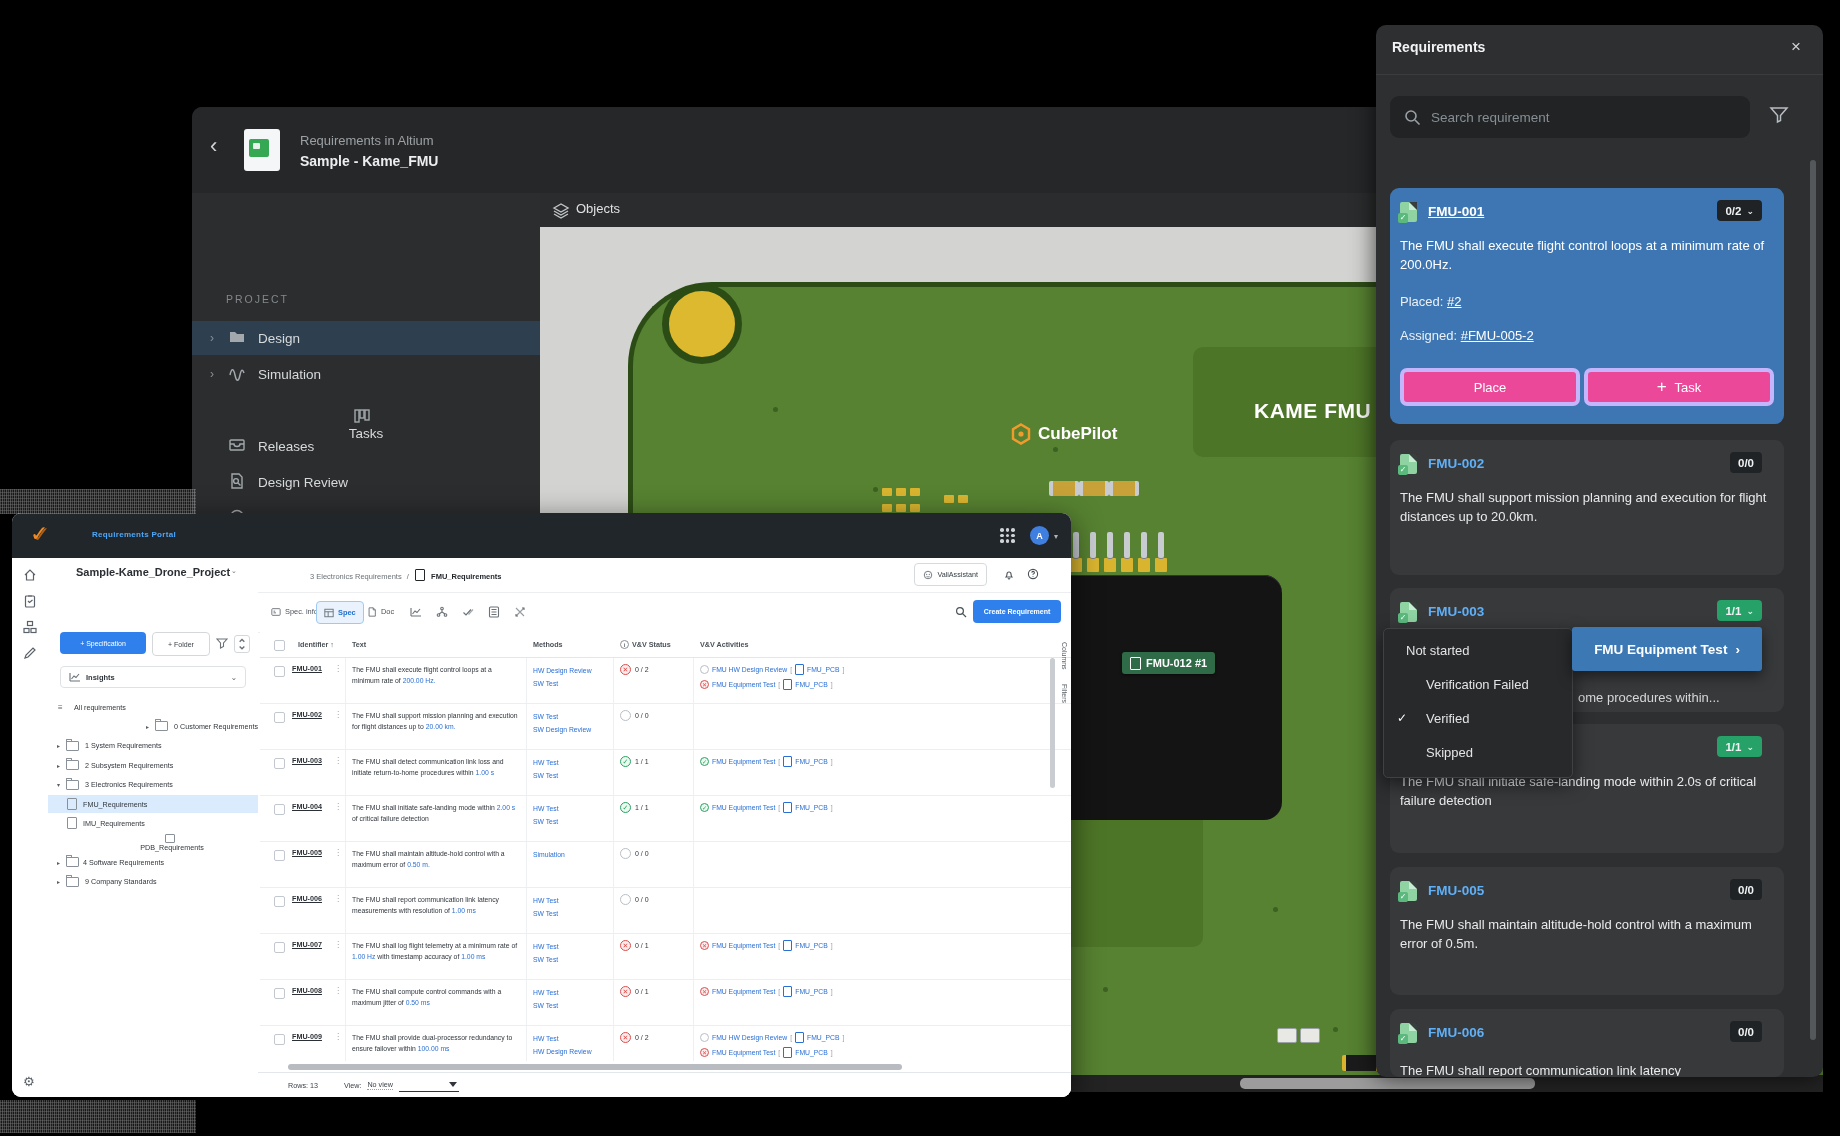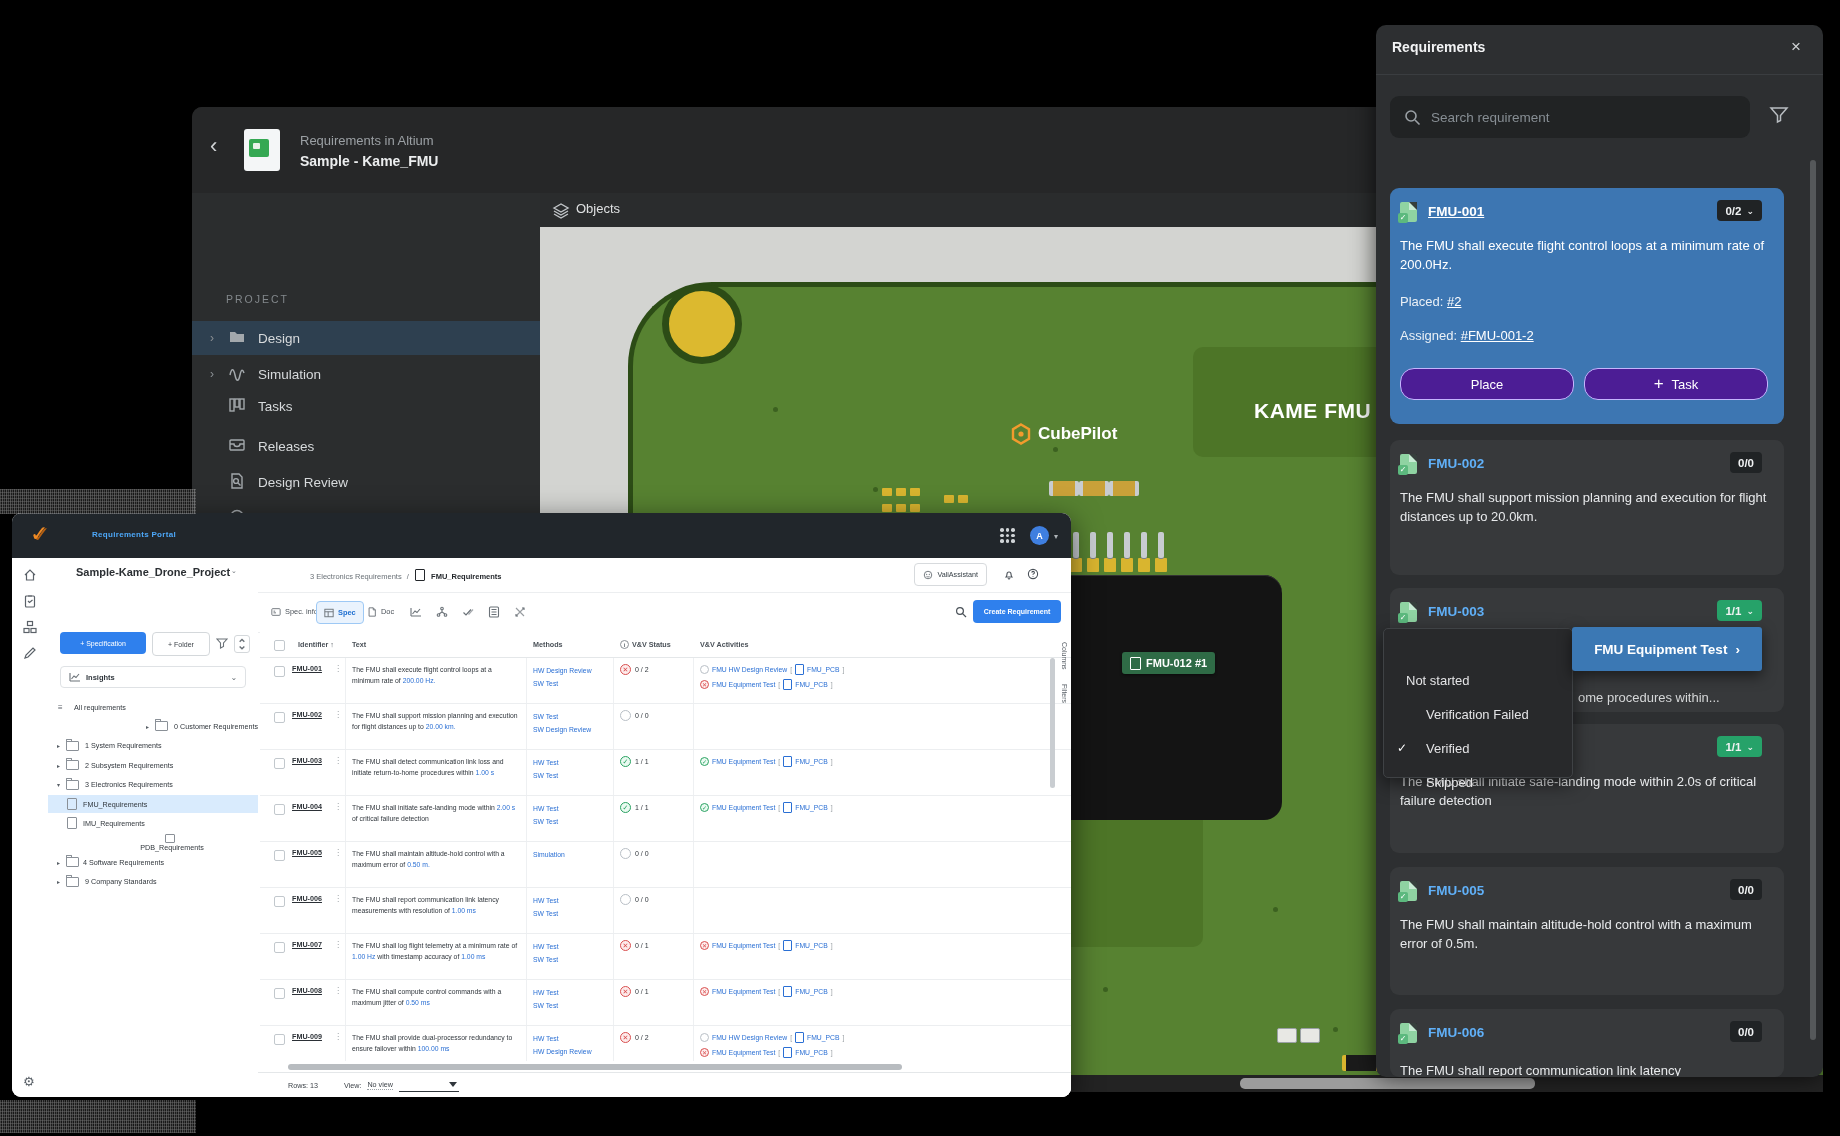--- a/index.html
+++ b/index.html
@@ -152,26 +152,26 @@
   .c-id{position:absolute;left:38px;top:16px;font-size:13.5px;font-weight:bold;color:#60b0f8;cursor:pointer;}
   .card.sel .c-id{color:#fff;text-decoration:underline;}
   .c-badge{position:absolute;right:22px;top:12px;height:21px;border-radius:4px;background:#202325;color:#f0f2f3;
            font-size:11.5px;font-weight:bold;display:flex;align-items:center;padding:0 8px;gap:5px;cursor:pointer;}
   .c-badge.green{background:#26a269;}
   .c-badge .bchev{font-size:9px;}
   .c-text{position:absolute;left:10px;right:14px;font-size:13px;line-height:19px;color:#e8eaec;}
   .card.sel .c-text{color:#fff;}
   .c-meta{position:absolute;left:10px;font-size:13px;color:#eaf0f6;}
   .c-meta a{color:#fff;text-decoration:underline;cursor:pointer;}
-  .c-btn{position:absolute;height:30px;background:#4c1d95;border:1px solid #c4b5fd;border-radius:14px;color:#fff;
+  .c-btn{position:absolute;height:30px;background:#ec4899;border:4px solid #c4b5fd;border-radius:7px;color:#fff;
          font-size:13px;display:flex;align-items:center;justify-content:center;gap:8px;cursor:pointer;}
   
   #dd-menu{position:absolute;left:7px;top:603px;width:188px;height:148px;background:#28292b;border:1px solid #3f4245;
            border-radius:5px;box-shadow:0 6px 18px rgba(0,0,0,.55);z-index:5;}
-  .dd-item{position:absolute;left:0;width:100%;height:30px;display:flex;align-items:center;color:#e4e4e6;font-size:13px;cursor:pointer;margin-top:30px;}
+  .dd-item{position:absolute;left:0;width:100%;height:30px;display:flex;align-items:center;color:#e4e4e6;font-size:13px;cursor:pointer;}
   .dd-item .ck{width:29px;padding-left:13px;color:#fff;font-size:12px;}
   .dd-item .nock{width:29px;padding-left:13px;}
   .dd-item.first .nock{width:7px;padding-left:15px;}
   #dd-chip{position:absolute;left:196px;top:602px;width:190px;height:44px;background:#3b78b4;color:#fff;font-size:13.5px;
            font-weight:bold;display:flex;align-items:center;justify-content:center;gap:8px;border-radius:3px;
            box-shadow:0 5px 14px rgba(0,0,0,.5);z-index:6;cursor:pointer;}
   .frag{position:absolute;font-size:13px;color:#d5d7d8;}
 
   .noise{position:absolute;opacity:.45;background:
      repeating-linear-gradient(90deg,#888 0 1px,#222 1px 2px,#aaa 2px 3px,#333 3px 4px),
@@ -203,21 +203,21 @@
           </div>
           <div class="anav" style="top: 164px;">
             <span class="chev">›</span>
             <span class="nicon">
               <svg width="18" height="18" viewBox="0 0 18 18" fill="none" stroke="currentColor" stroke-width="1.5">
                 <path d="M2 11c1.5-7 3.5-7 5 0s3.5 7 5 0 3-5 4-2"></path>
               </svg>
             </span>
             <span>Simulation</span>
           </div>
-          <div class="anav" style="top: 196px;">
+          <div class="anav" style="top: 214px; flex-direction: column;">
             <span class="nochev"></span>
             <span class="nicon">
               <svg width="18" height="18" viewBox="0 0 18 18" fill="none" stroke="currentColor" stroke-width="1.4">
                 <rect x="2" y="3" width="4" height="12"></rect>
                 <rect x="7" y="3" width="4" height="8"></rect>
                 <rect x="12" y="3" width="4" height="10"></rect>
               </svg>
             </span>
             <span>Tasks</span>
           </div>
@@ -887,21 +887,21 @@
     <div id="pn-cards">
         <div class="card sel" style="top: 163px; height: 236px;">
           <div class="c-ic"></div>
           <span class="c-id">FMU-001</span>
           <div class="c-badge">
             <span>0/2</span>
             <span class="bchev">⌄</span>
           </div>
           <div class="c-text" style="top: 48px;">The FMU shall execute flight control loops at a minimum rate of 200.0Hz.</div>
           <div class="c-meta" style="top: 106px;">Placed: <a>#2</a></div>
-          <div class="c-meta" style="top: 140px;">Assigned: <a>#FMU-001-2</a></div>
+          <div class="c-meta" style="top: 140px;">Assigned: <a>#FMU-005-2</a></div>
           <div class="c-btn" style="left: 10px; top: 180px; width: 172px;">Place</div>
           <div class="c-btn" style="left: 194px; top: 180px; width: 182px;"><span style="font-size:17px;font-weight:normal;">+</span>Task</div>
         </div>
         <div class="card" style="top: 415px; height: 135px;">
           <div class="c-ic"></div>
           <span class="c-id">FMU-002</span>
           <div class="c-badge">
             <span>0/0</span>
           </div>
           <div class="c-text" style="top: 48px;">The FMU shall support mission planning and execution for flight distances up to 20.0km.</div>

